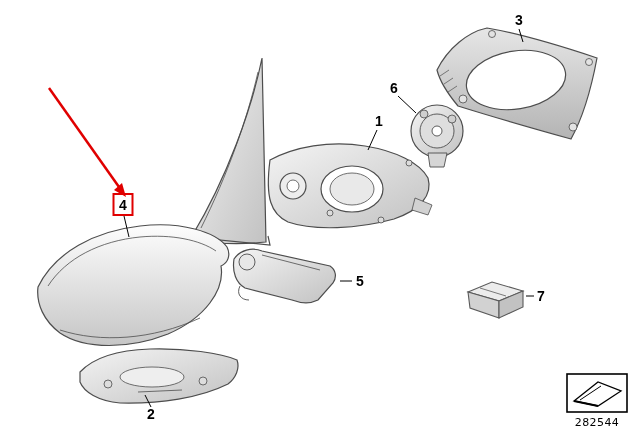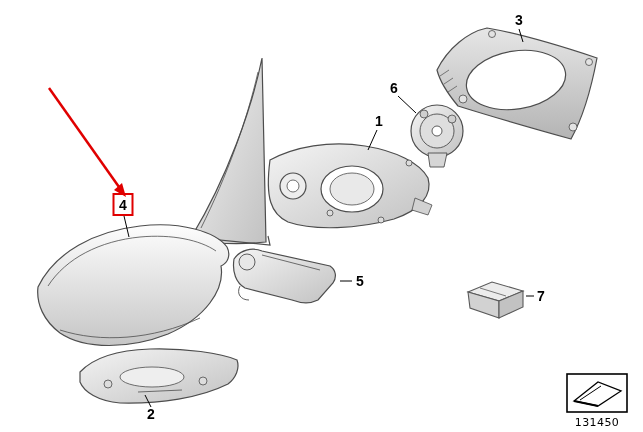--- a/index.html
+++ b/index.html
@@ -118,14 +118,14 @@
   </svg>
 
   <span class="part-label" style="left:379px;top:121px;">1</span>
   <span class="part-label" style="left:151px;top:414px;">2</span>
   <span class="part-label" style="left:519px;top:20px;">3</span>
   <span class="part-label" style="left:123px;top:205px;">4</span>
   <span class="part-label" style="left:360px;top:281px;">5</span>
   <span class="part-label" style="left:394px;top:88px;">6</span>
   <span class="part-label" style="left:541px;top:296px;">7</span>
 
-  <span class="diagram-number" style="left:597px;top:422px;">131450</span>
+  <span class="diagram-number" style="left:597px;top:422px;">282544</span>
 </div>
 
 </body></html>

